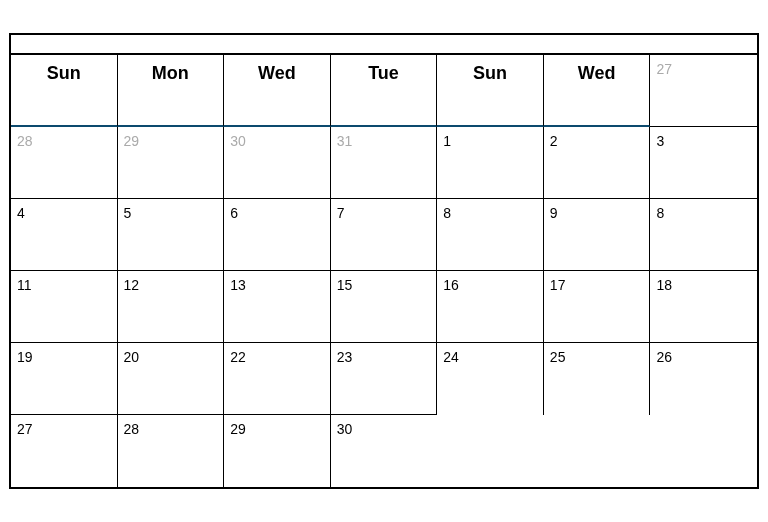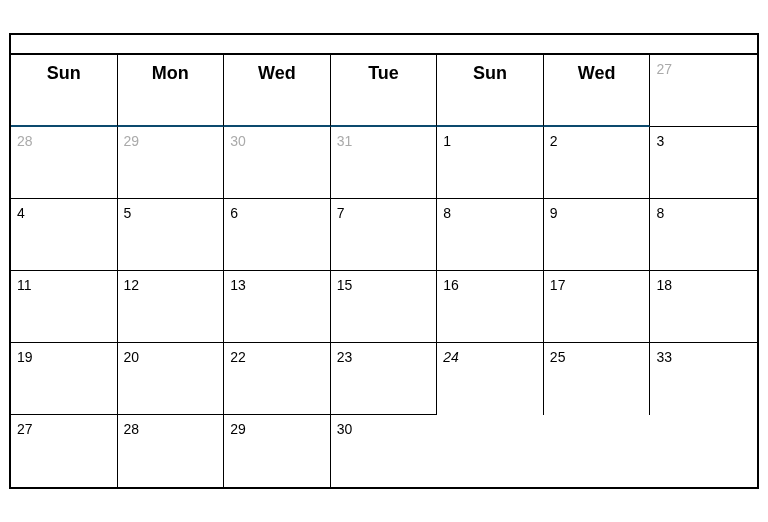--- a/index.html
+++ b/index.html
@@ -164,28 +164,28 @@
       </div>
       <div class="day-cell">
         <span class="day-number">20</span>
       </div>
       <div class="day-cell">
         <span class="day-number">22</span>
       </div>
       <div class="day-cell">
         <span class="day-number">23</span>
       </div>
-      <div class="day-cell last-row-cell" style="border-bottom: none; font-style: italic;">
+      <div class="day-cell last-row-cell" style="border-bottom: none;">
         <span class="day-number">24</span>
       </div>
       <div class="day-cell last-row-cell" style="border-bottom: none;">
         <span class="day-number">25</span>
       </div>
       <div class="day-cell last-row-cell" style="border-bottom: none;">
-        <span class="day-number">33</span>
+        <span class="day-number">26</span>
       </div>
       <div class="day-cell last-row-cell" style="border-bottom: none;">
         <span class="day-number">27</span>
       </div>
       <div class="day-cell last-row-cell" style="border-bottom: none;">
         <span class="day-number">28</span>
       </div>
       <div class="day-cell last-row-cell" style="border-bottom: none;">
         <span class="day-number">29</span>
       </div>

